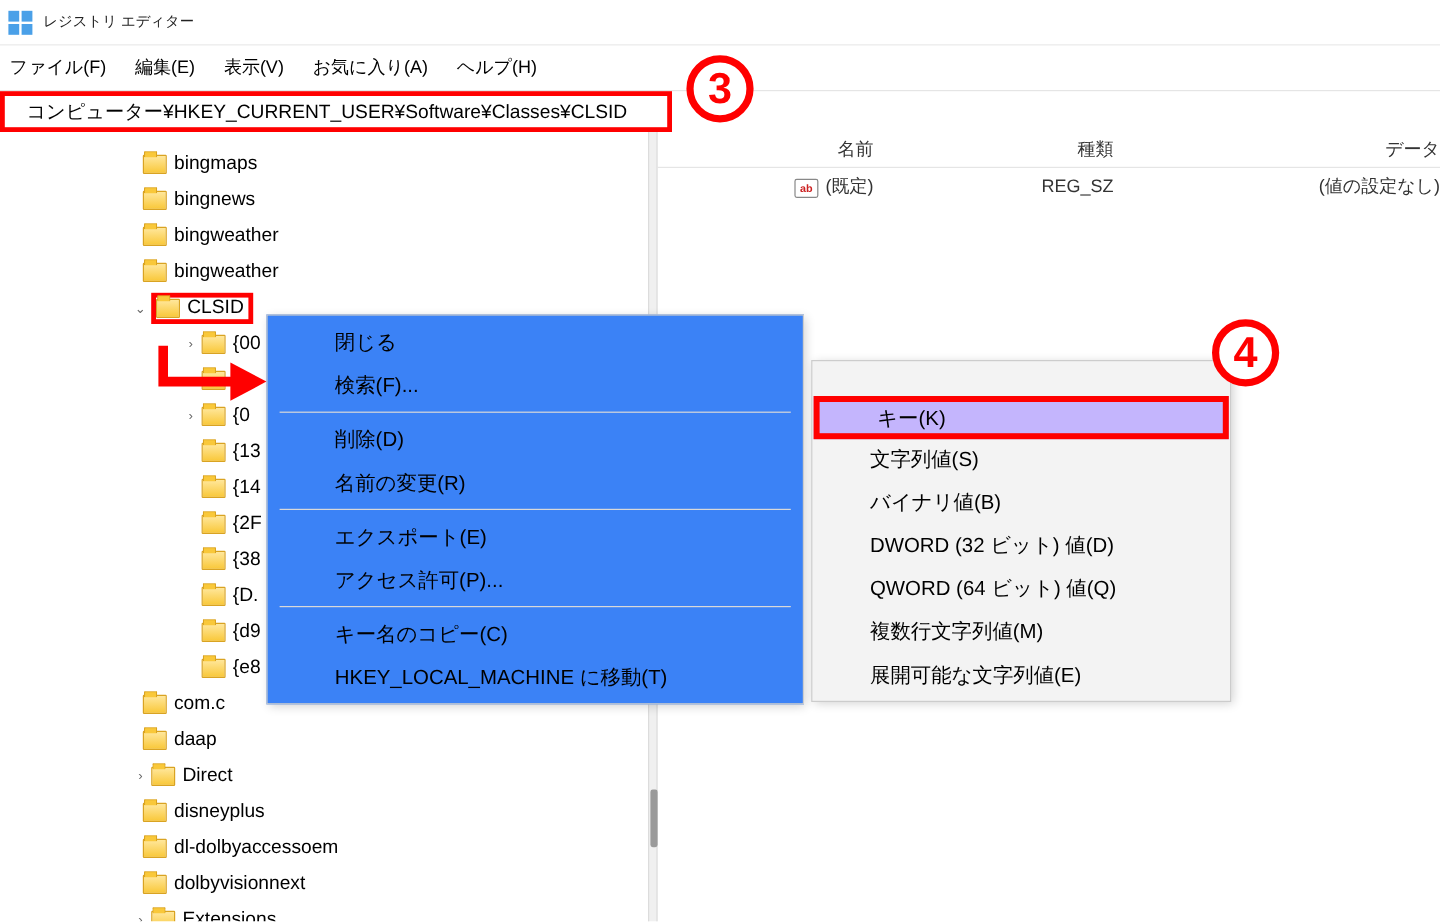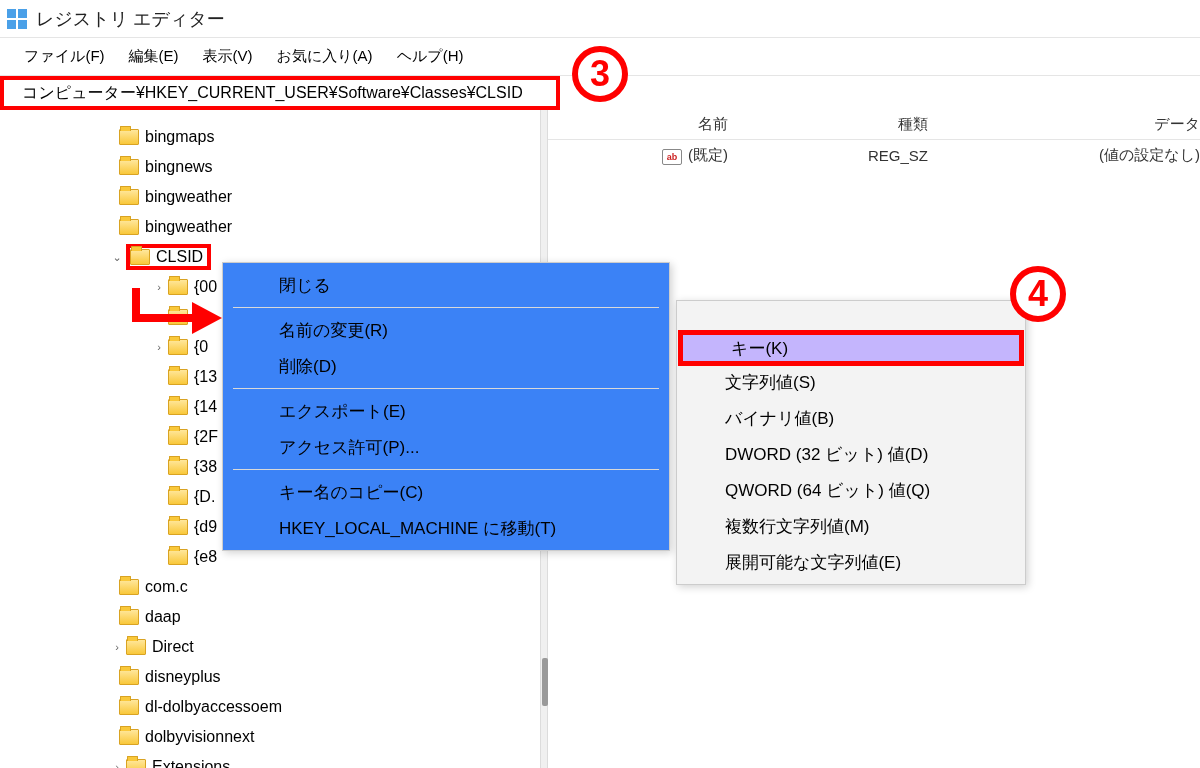--- a/index.html
+++ b/index.html
@@ -1,22 +1,22 @@
 <!DOCTYPE html>
 <html><head>
   <meta charset="utf-8">
   <style>
     * { margin: 0; padding: 0; box-sizing: border-box; font-family: "Meiryo", "Yu Gothic UI", sans-serif; }
     body { background: #ffffff; font-size: 15px; width: 1200px; height: 768px; overflow: hidden; position: relative; }
 
     .titlebar { height: 38px; display: flex; align-items: center; padding-left: 6px; background: #ffffff; border-bottom: 1px solid #e5e5e5; }
     .app-icon { width: 22px; height: 22px; margin-right: 8px; display: inline-flex; align-items: center; justify-content: center; }
-    .app-title { font-size: 18px; color: #222; }
-
-    .menubar { height: 38px; display: flex; align-items: center; padding-left: 24px; background: #ffffff; border-bottom: 1px solid #e5e5e5; }
+    .app-title { font-size: 12px; color: #222; }
+
+    .menubar { height: 38px; display: flex; align-items: center; padding-left: 8px; background: #ffffff; border-bottom: 1px solid #e5e5e5; }
     .menubar span { margin-right: 24px; font-size: 15px; color: #000; cursor: default; }
 
     .pathbar { height: 34px; width: 560px; border: 4px solid #ff0000; display: flex; align-items: center; padding: 0 18px; font-size: 16px; color: #000; position: relative; margin-top: 0; }
 
     .main { display: flex; height: calc(768px - 38px - 38px - 34px); position: relative; }
 
     .tree { width: 540px; overflow: hidden; position: relative; }
     .tree-inner { padding-top: 12px; }
     .tree-row { display: flex; align-items: center; height: 30px; font-size: 16px; color: #000; white-space: nowrap; }
     .tree-row .twisty { width: 18px; text-align: center; color: #666; font-size: 11px; }
@@ -215,26 +215,29 @@
       <div class="col-type">REG_SZ</div>
       <div class="col-data">(値の設定なし)</div>
     </div>
   </div>
 </div>
 
 <div class="ctx-menu">
   <div class="item">
       <span>閉じる</span>
     </div>
-  <div class="sep"></div>
+  <div class="item">
+      <span>検索(F)...</span>
+    </div>
+  <div class="sep"></div>
+  <div class="item">
+      <span>削除(D)</span>
+    </div>
   <div class="item">
       <span>名前の変更(R)</span>
-    </div>
-  <div class="item">
-      <span>削除(D)</span>
     </div>
   <div class="sep"></div>
   <div class="item">
       <span>エクスポート(E)</span>
     </div>
   <div class="item">
       <span>アクセス許可(P)...</span>
     </div>
   <div class="sep"></div>
   <div class="item">

